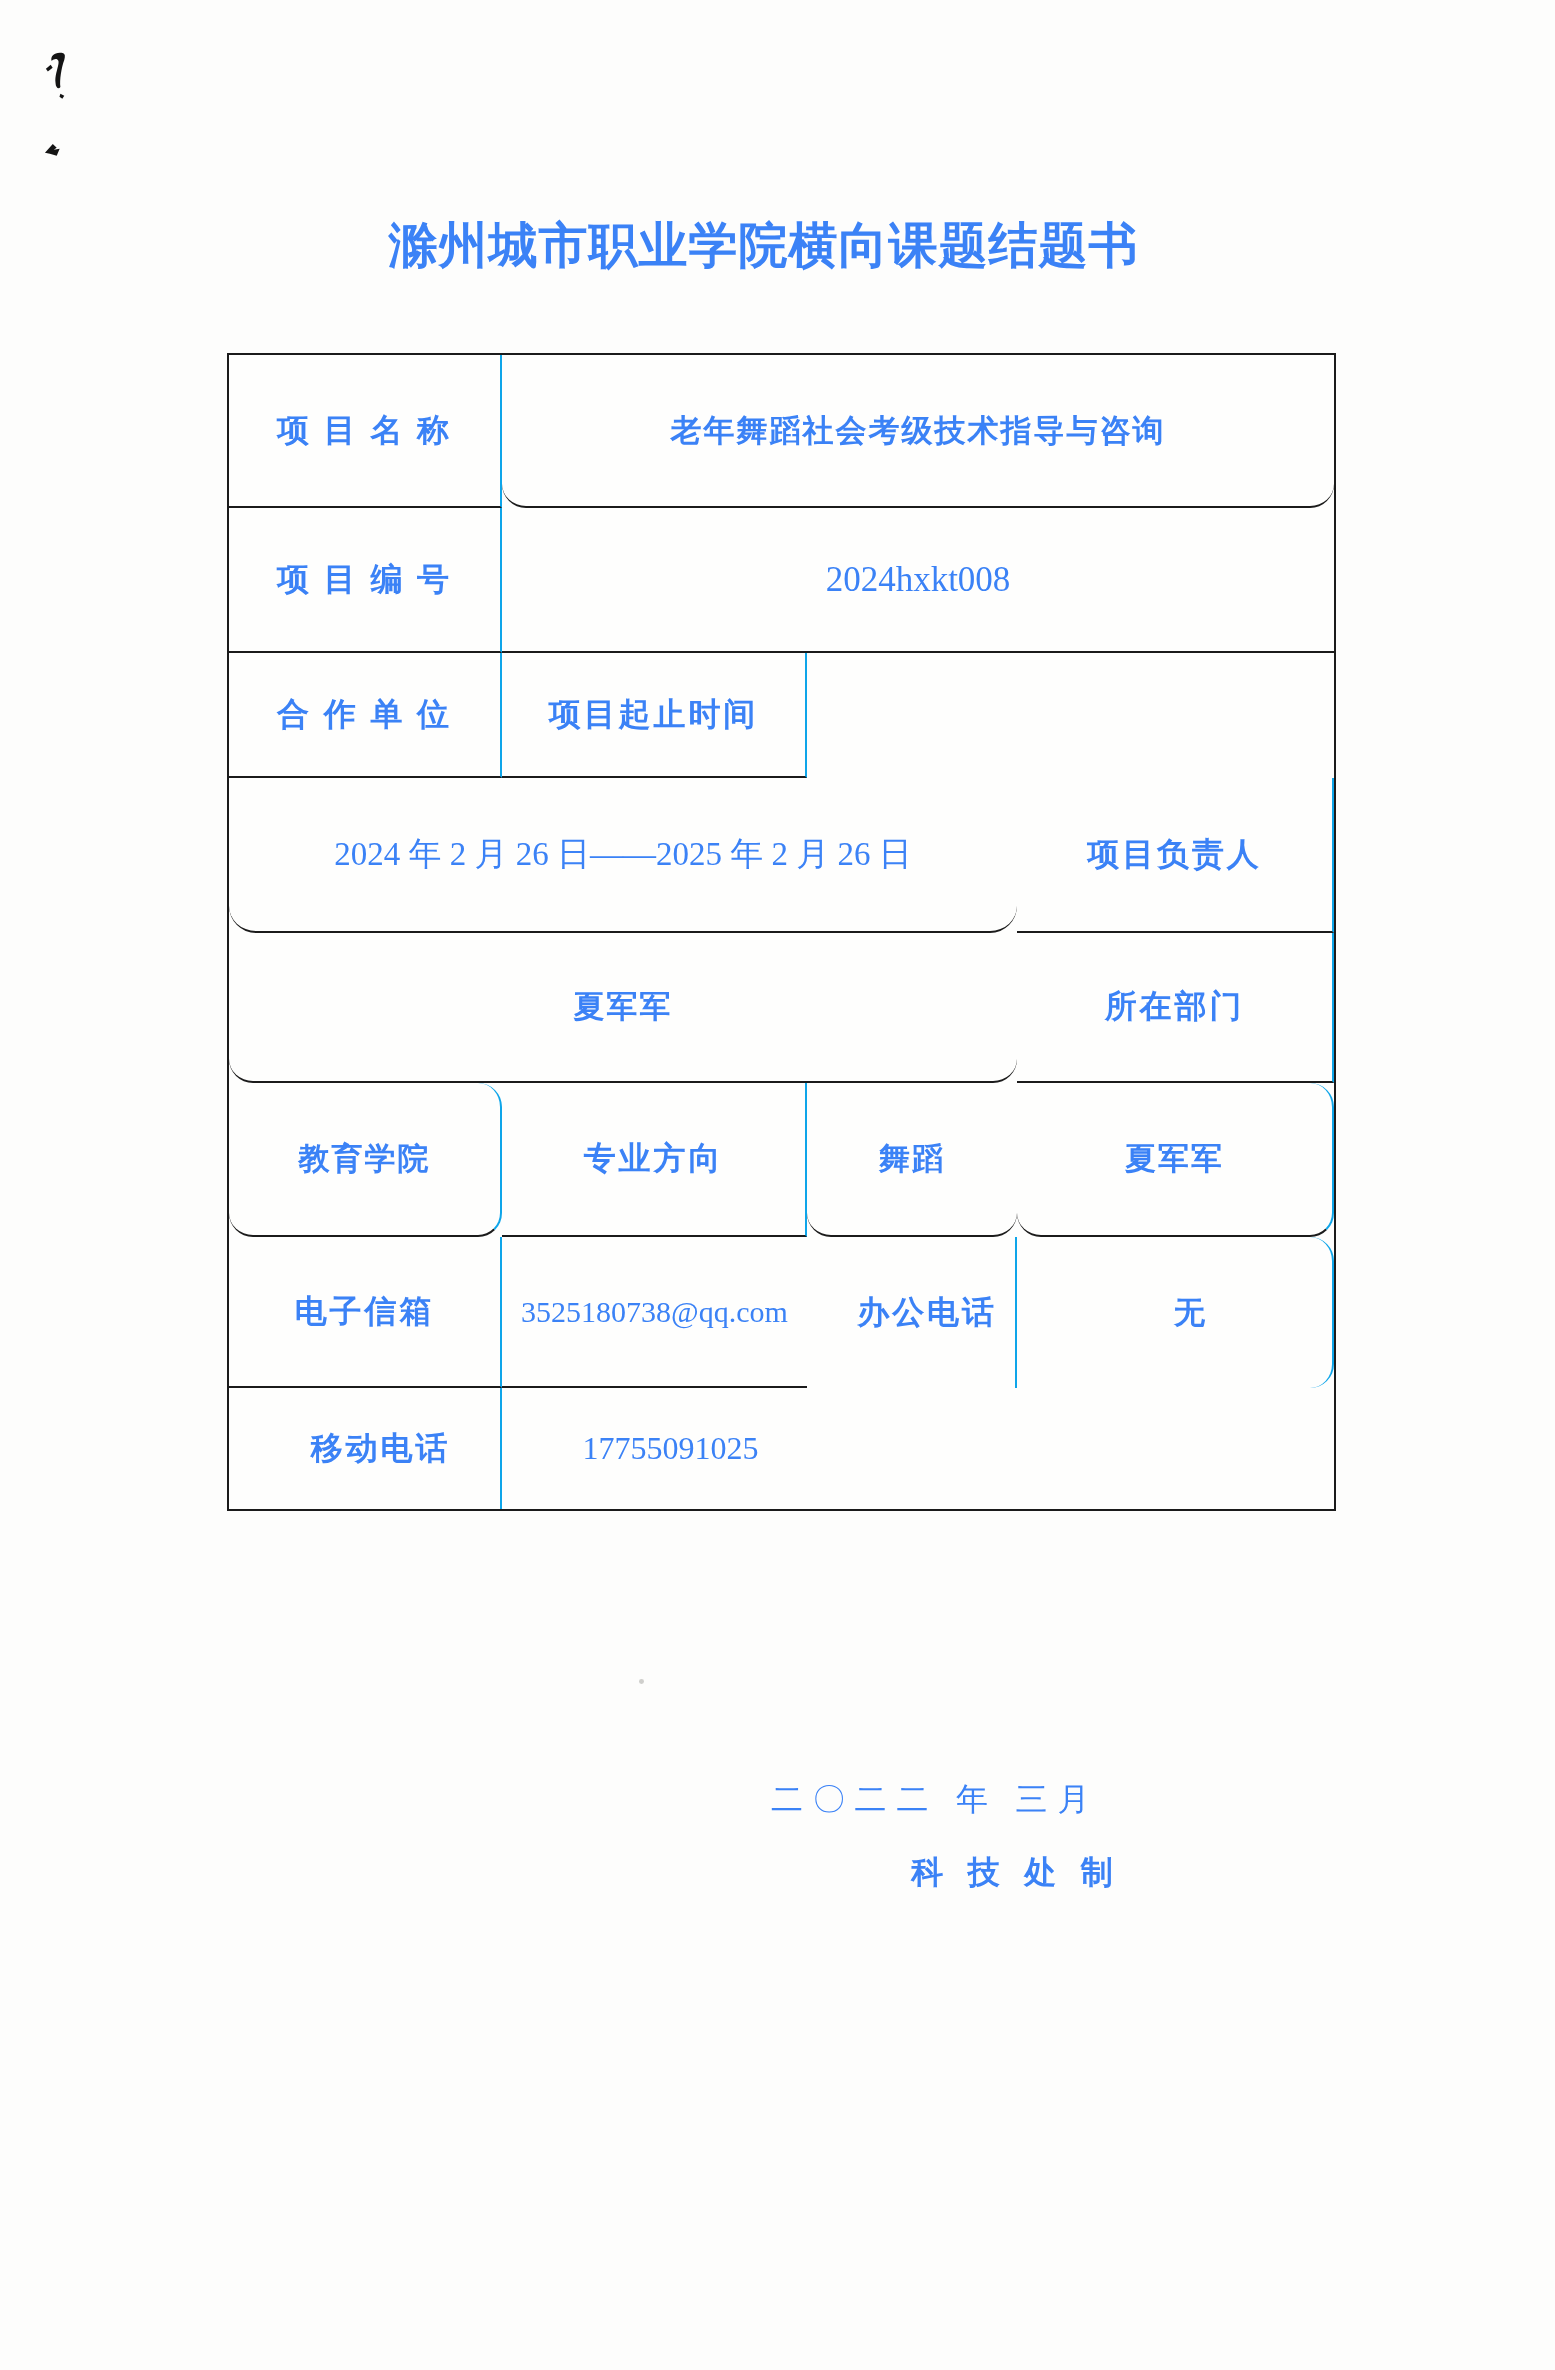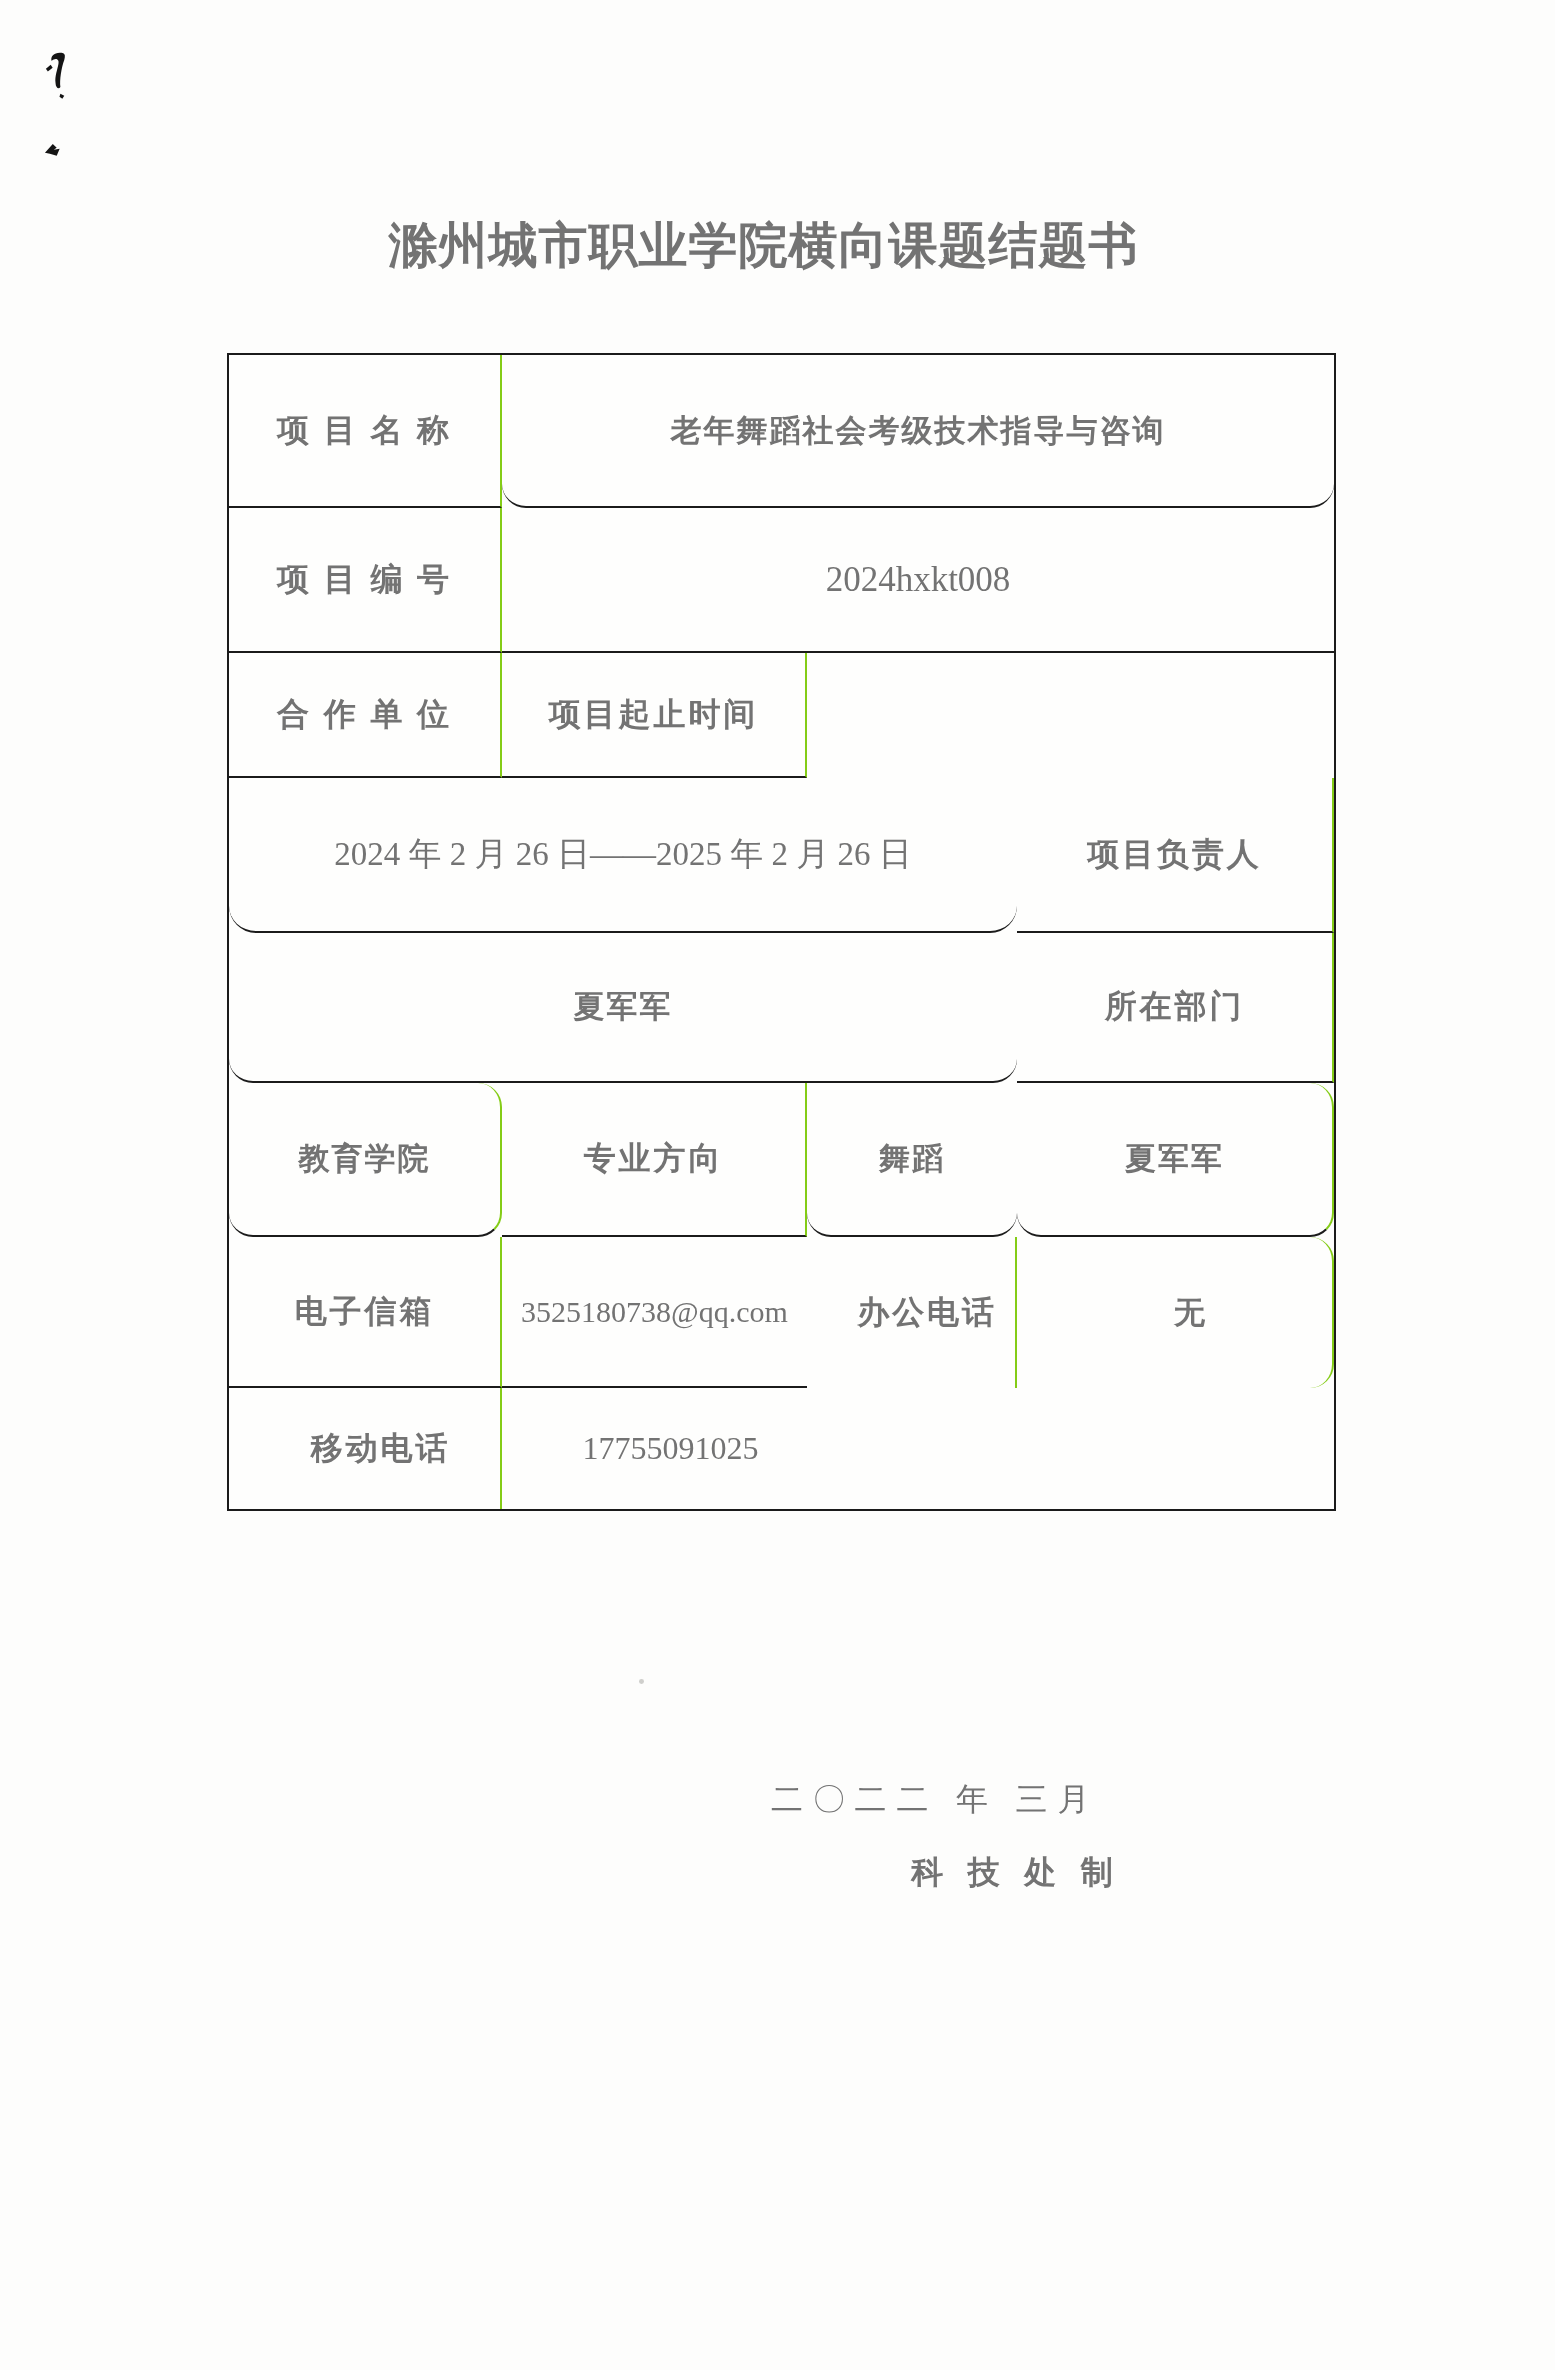--- a/index.html
+++ b/index.html
@@ -2,21 +2,21 @@
 <html><head>
 <meta charset="utf-8">
 <style>
   html, body { margin: 0; padding: 0; background: #ffffff; }
   .page {
     position: relative;
     width: 1555px;
     height: 2370px;
     background: #fdfdfc;
     overflow: hidden;
-    color: #737373;
+    color: #3b82f6;
     font-family: "Liberation Sans", sans-serif;
   }
 
   
   .ink { position: absolute; }
   .ink-1 { left: 43px; top: 49px; width: 29px; height: 51px; }
   .ink-2 { left: 43px; top: 140px; width: 23.5px; height: 23.5px; }
   .dot {
     position: absolute; left: 639px; top: 1679px;
     width: 4.9px; height: 4.9px; border-radius: 50%;
@@ -43,21 +43,21 @@
     grid-template-rows: 153px 145px 125px 155px 150px 154px 151px 121px;
     border: 2.9px solid #1b1b1b;
     background: #fefefd;
   }
   .c {
     box-sizing: border-box;
     display: flex;
     align-items: center;
     justify-content: center;
     text-align: center;
-    border-right: 2px solid #84cc16;
+    border-right: 2px solid #0ea5e9;
     border-bottom: 2px solid #1b1b1b;
     padding: 0 7.8px;
     white-space: nowrap;
   }
   .span3 { grid-column: span 3; }
   .no-r { border-right: none; }
   .no-b { border-bottom: none; padding-left: 40px; }
 
   .lbl {
     font-weight: bold;

